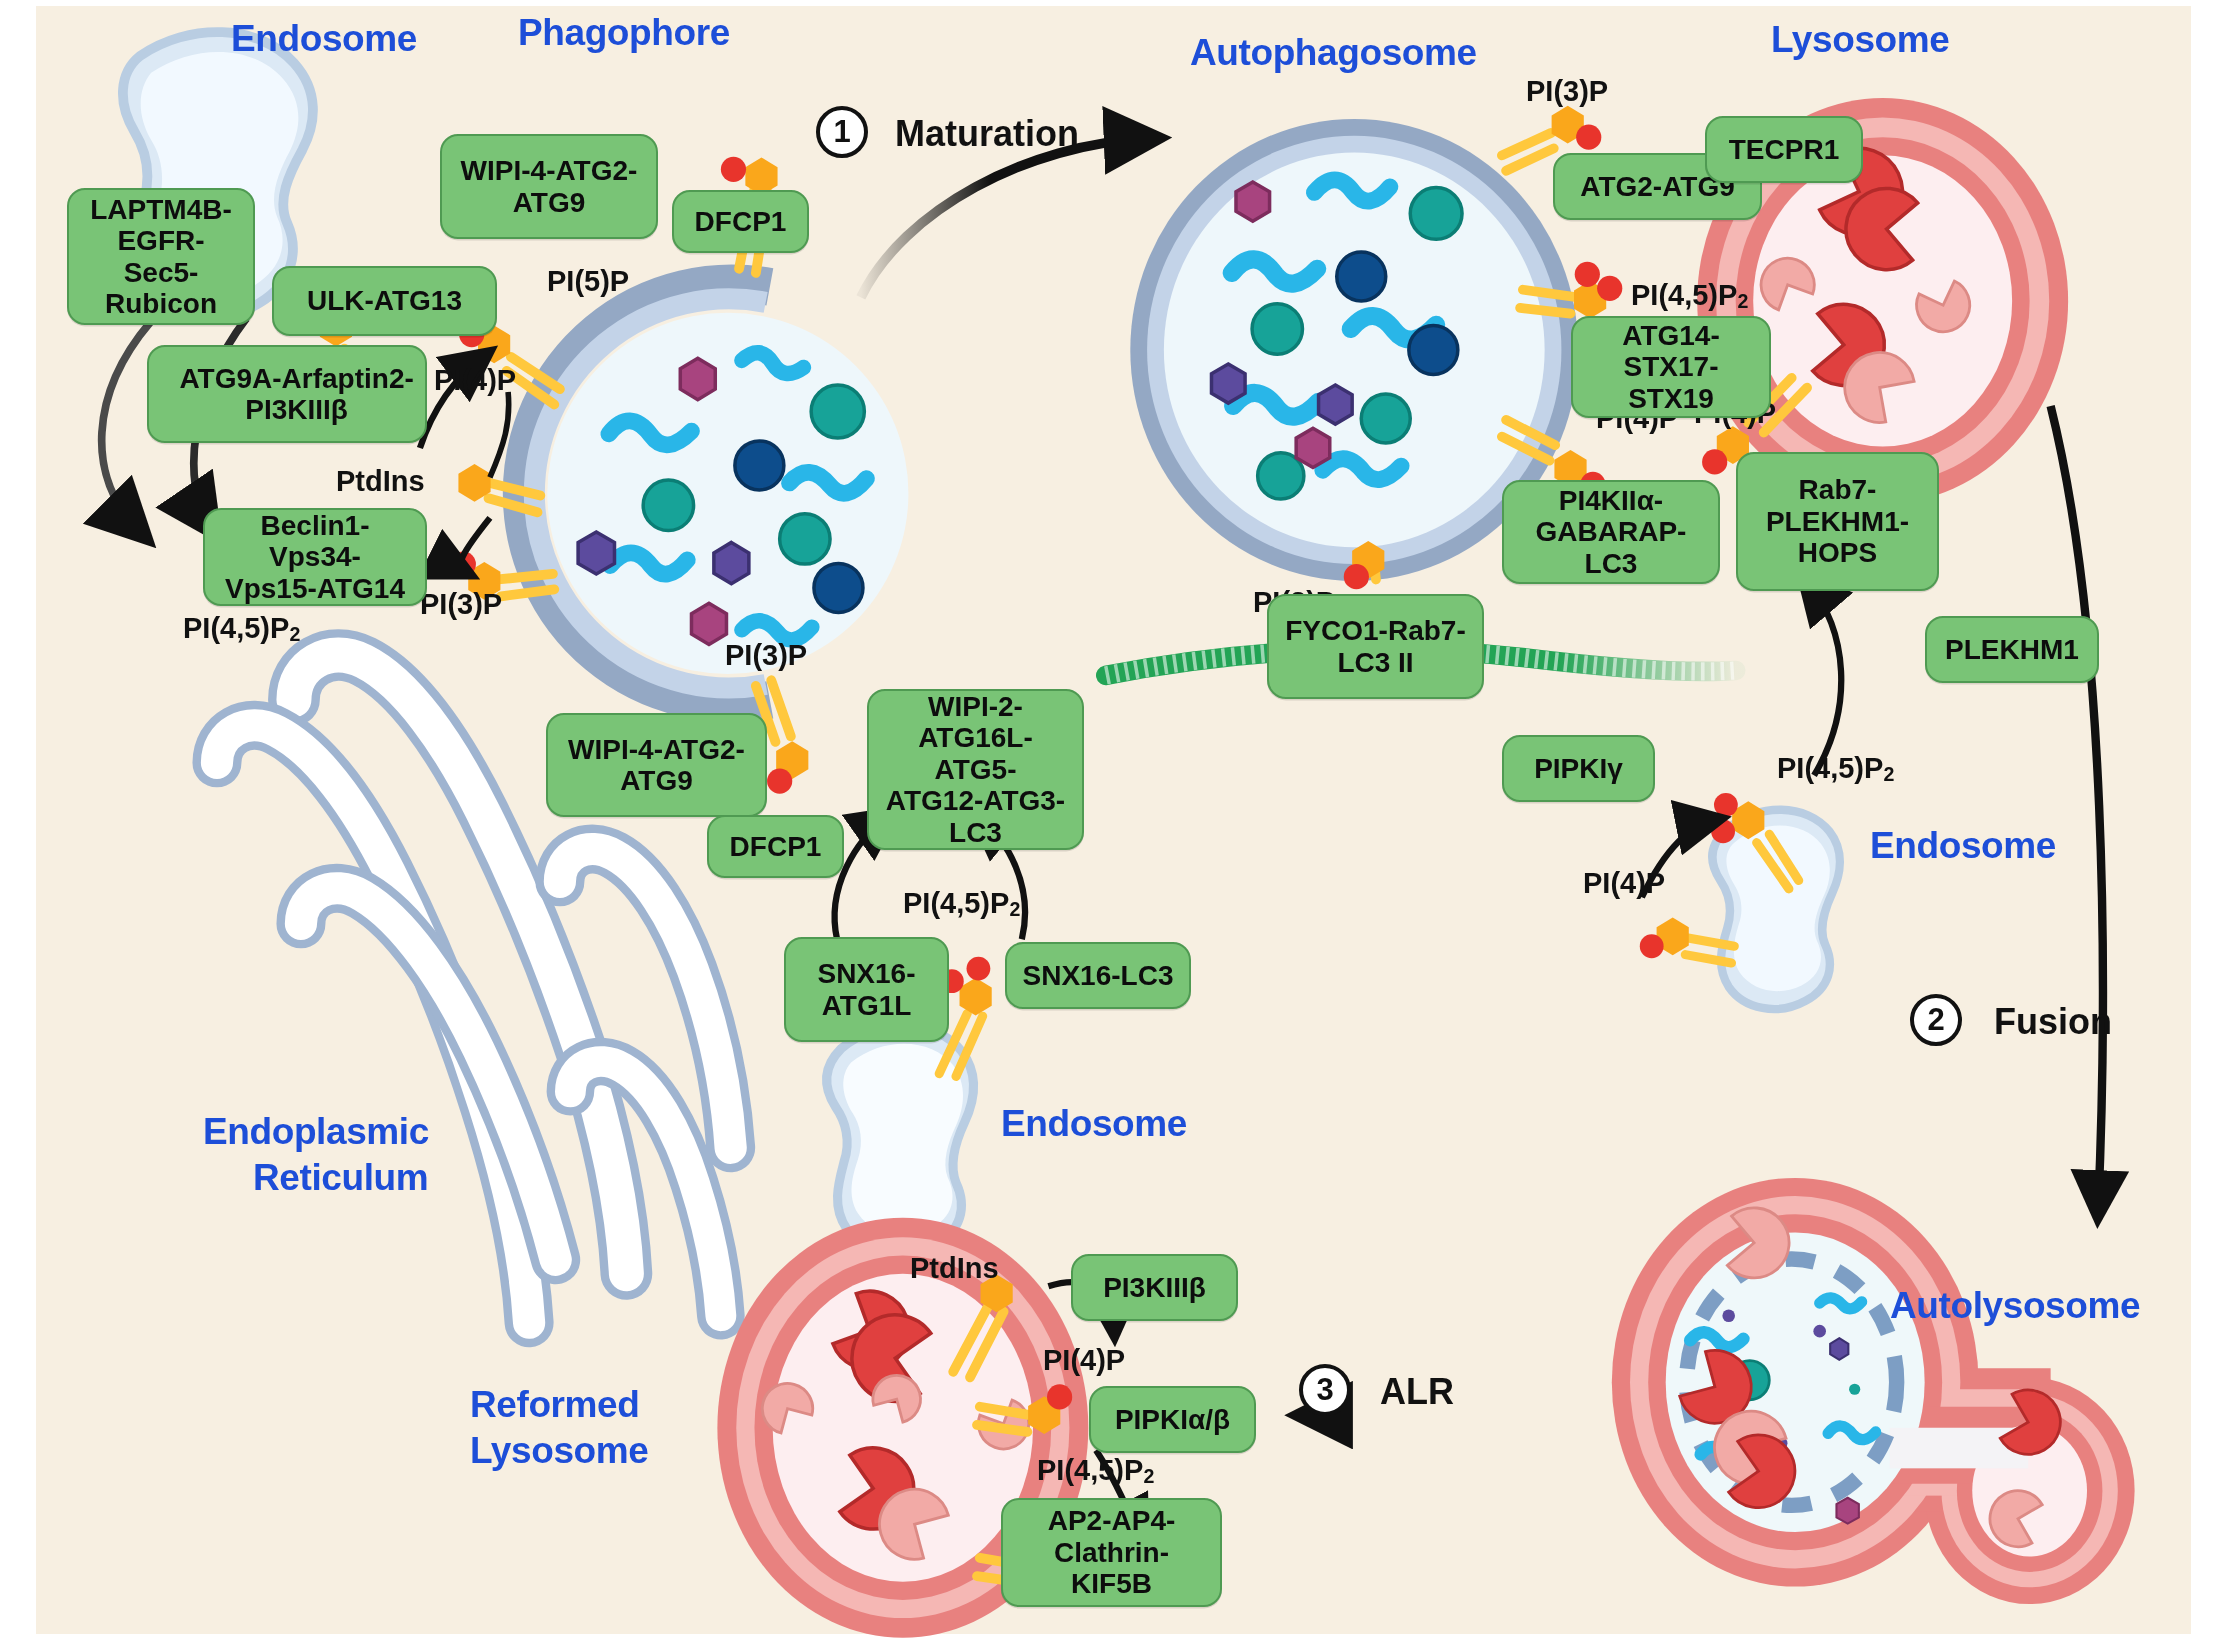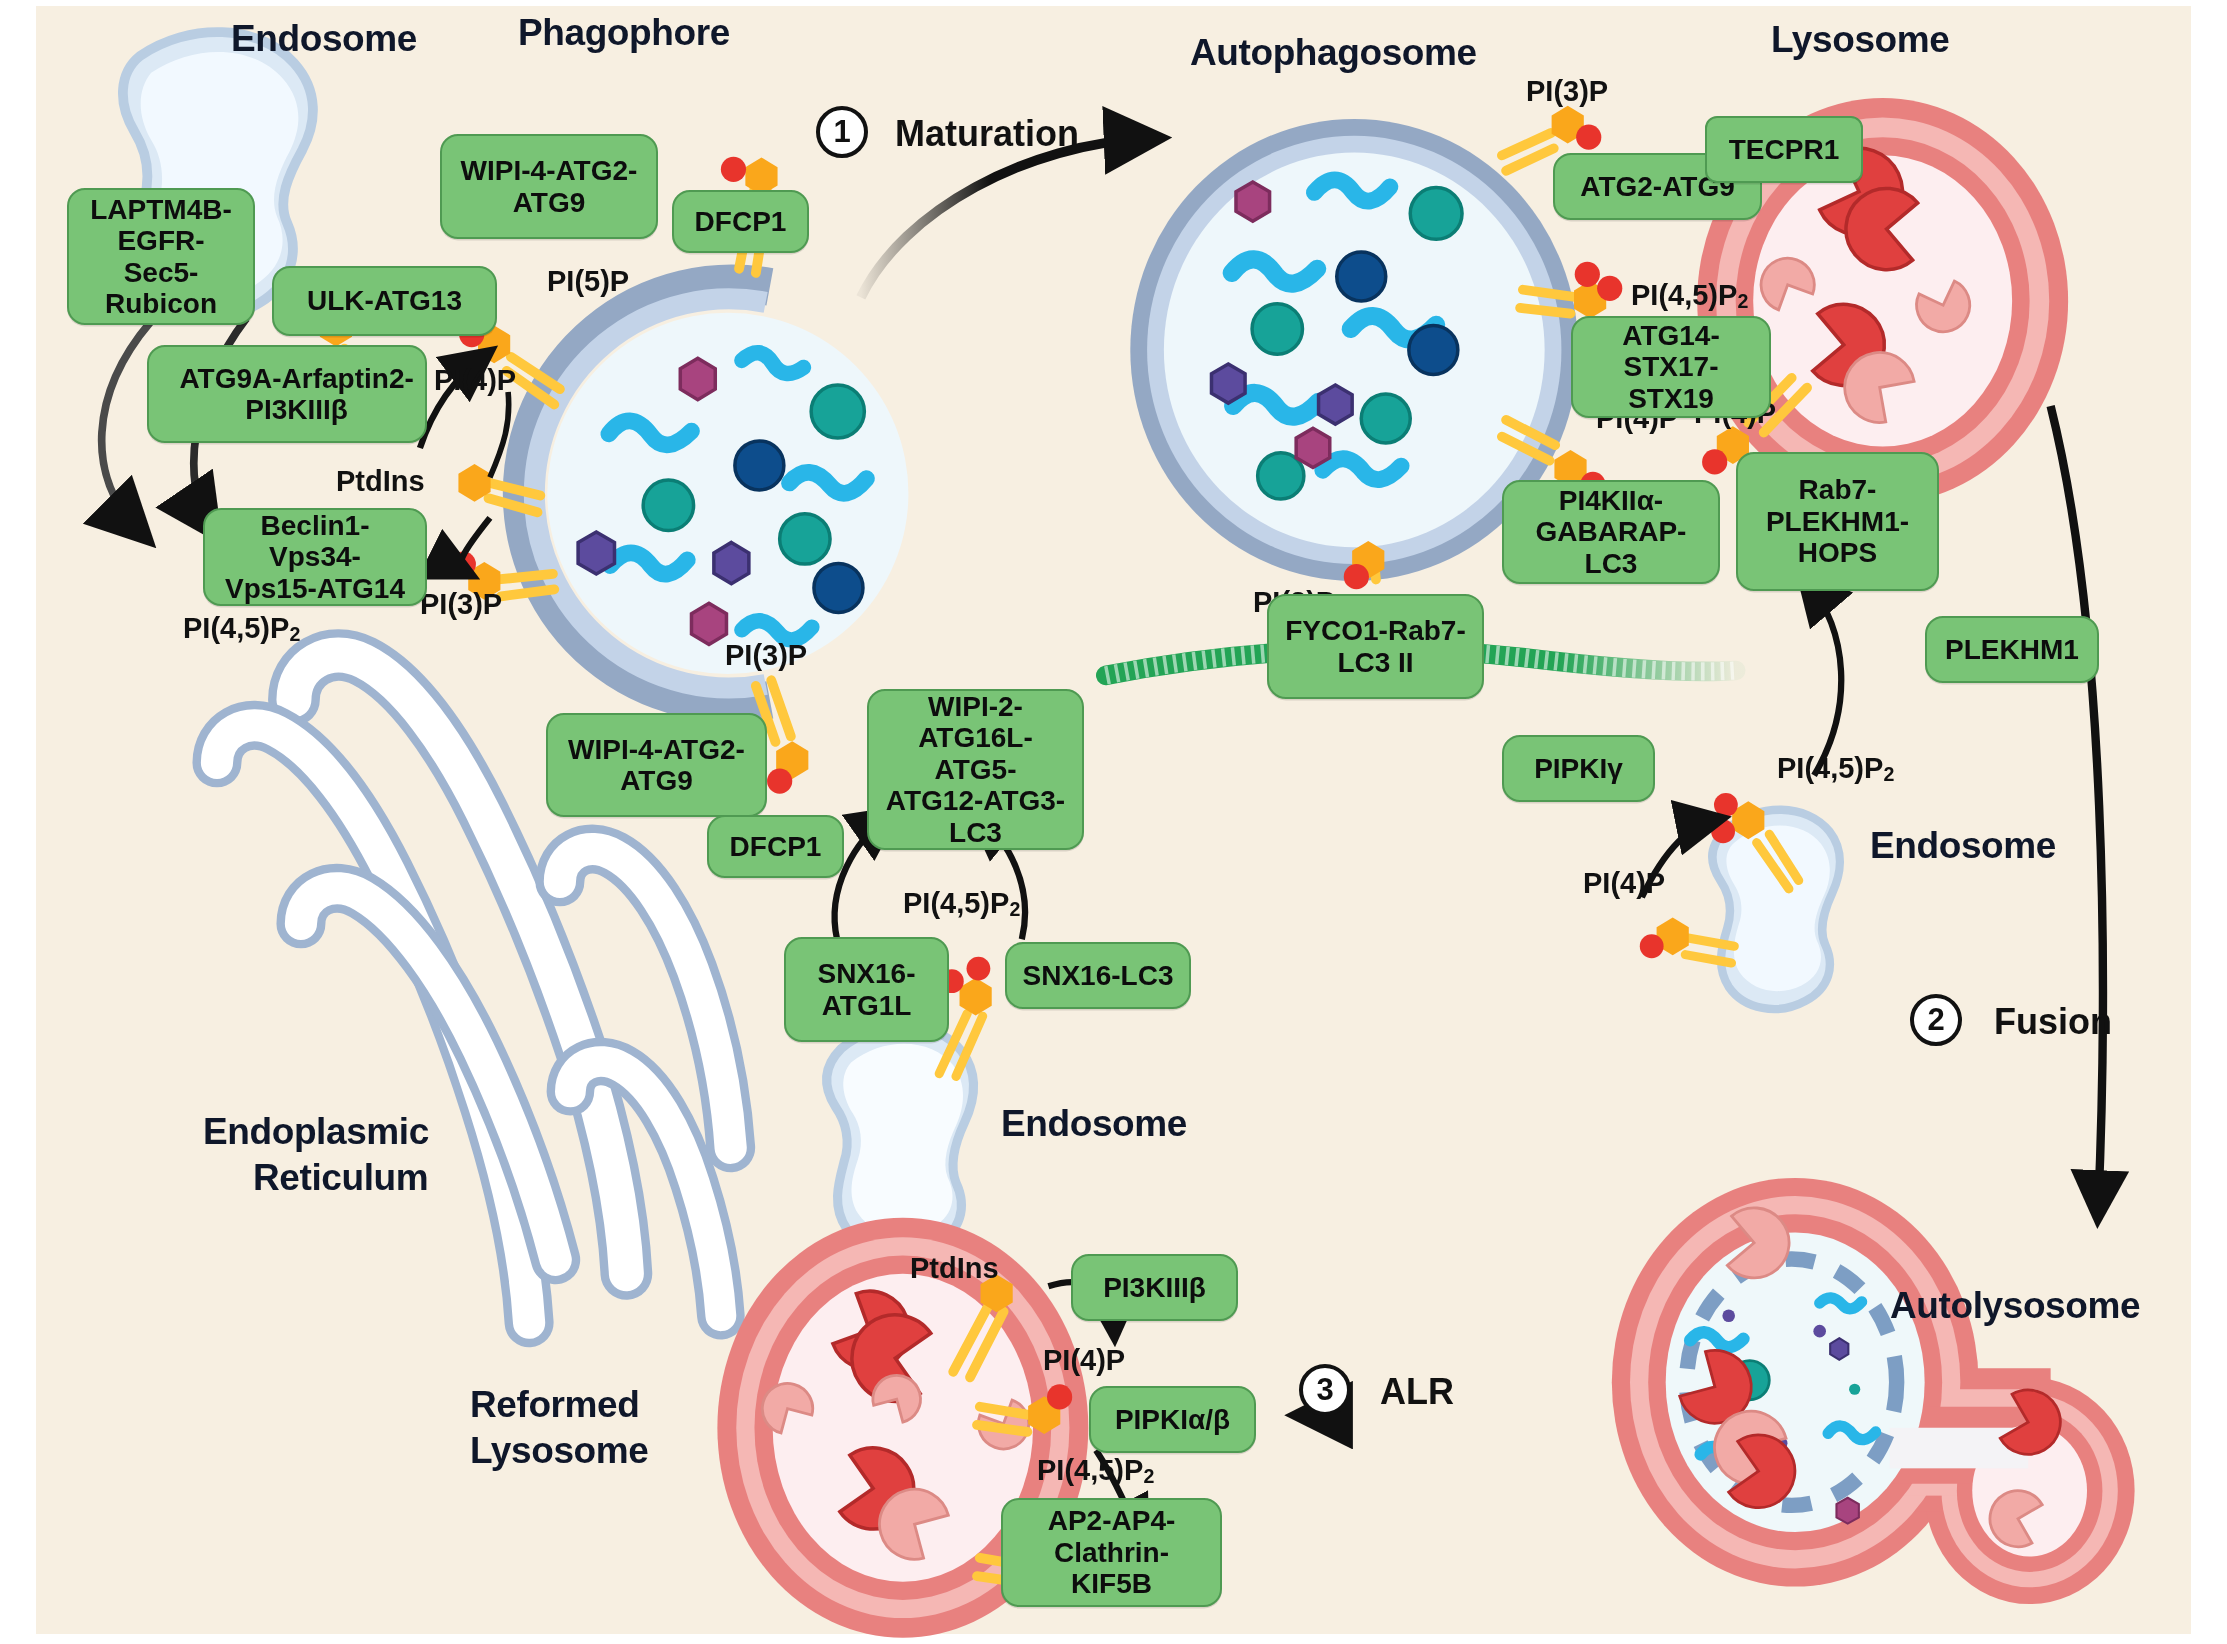--- a/index.html
+++ b/index.html
@@ -1,19 +1,19 @@
 <!DOCTYPE html>
 <html style="font-size:11.2px"><head>
 <meta charset="utf-8">
 <style>
   html,body{margin:0;padding:0;background:#ffffff;}
   #stage{position:relative;width:2227px;height:1644px;background:#ffffff;overflow:hidden;
          font-family:"Liberation Sans", sans-serif;}
   #canvas{position:absolute;left:36px;top:5.6px;width:2155px;height:1628px;background:#f7efe1;}
-  .lbl{position:absolute;font-weight:bold;color:#0f172a;white-space:nowrap;line-height:1.05;}
+  .lbl{position:absolute;font-weight:bold;color:#1d4ed8;white-space:nowrap;line-height:1.05;}
   .title{font-size:37px;letter-spacing:-0.4px;}
   .pip{font-size:29px;font-weight:bold;color:#111;white-space:nowrap;}
   .pip sub{font-size:19.6px;vertical-align:-2.8px;}
   .gbox{position:absolute;background:#79c476;border:2.1px solid #4f9a52;border-radius:18px;
         display:flex;align-items:center;justify-content:center;text-align:center;
         color:#0d0d0d;font-weight:bold;font-size:28px;line-height:1.12;padding:7px 11.2px;
         box-sizing:border-box;box-shadow:0 1.4px 0 rgba(0,0,0,.12);}
   .stepnum{position:absolute;width:52px;height:52px;border-radius:50%;background:#fff;
            border:4.9px solid #111;display:flex;align-items:center;justify-content:center;
            font-size:31px;font-weight:bold;color:#111;box-sizing:border-box;}
@@ -500,21 +500,21 @@
     <span>
       <span>SNX16-</span><br>
       <span>ATG1L</span>
     </span>
   </div>
 
   <div class="gbox" style="left:1005px;top:942px;width:186px;height:67px;">SNX16-LC3</div>
 
   <div class="gbox" style="left:1553px;top:153px;width:209px;height:67px;">ATG2-ATG9</div>
 
-  <div class="gbox" style="left:1705px;top:116px;width:158px;height:67px;border-radius:12px;">TECPR1</div>
+  <div class="gbox" style="left:1705px;top:116px;width:158px;height:67px;">TECPR1</div>
 
   <div class="gbox" style="left:1571px;top:316px;width:200px;height:102px;">
     <span>
       <span>ATG14-</span><br>
       <span>STX17-STX19</span>
     </span>
   </div>
 
   <div class="gbox" style="left:1502px;top:480px;width:218px;height:104px;">
     <span>

